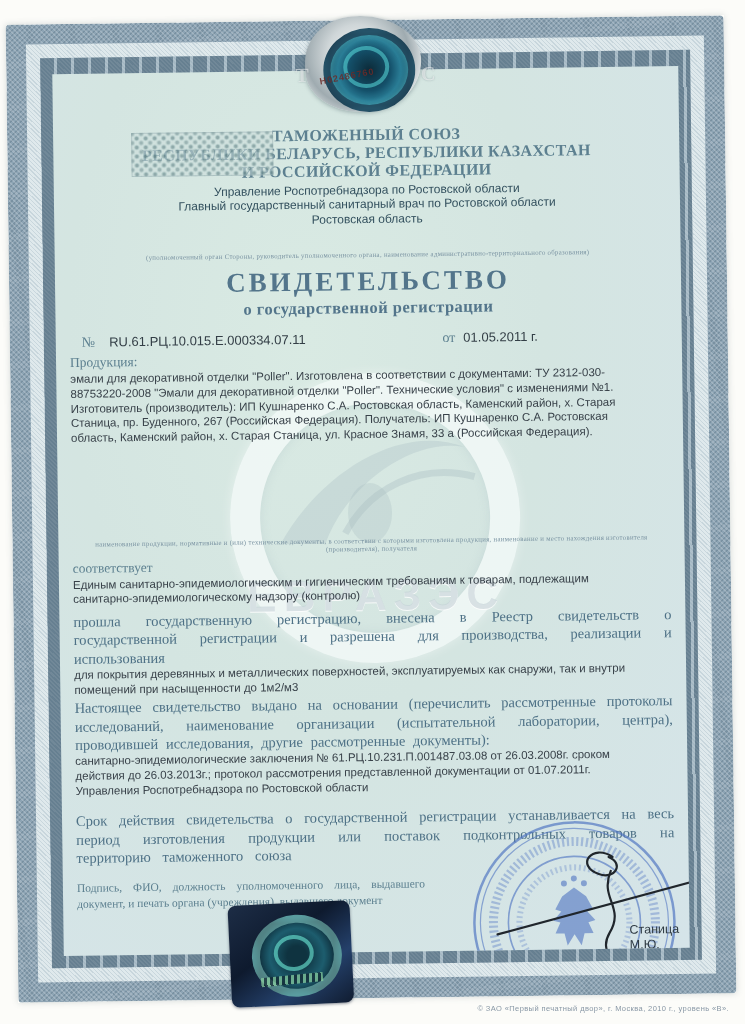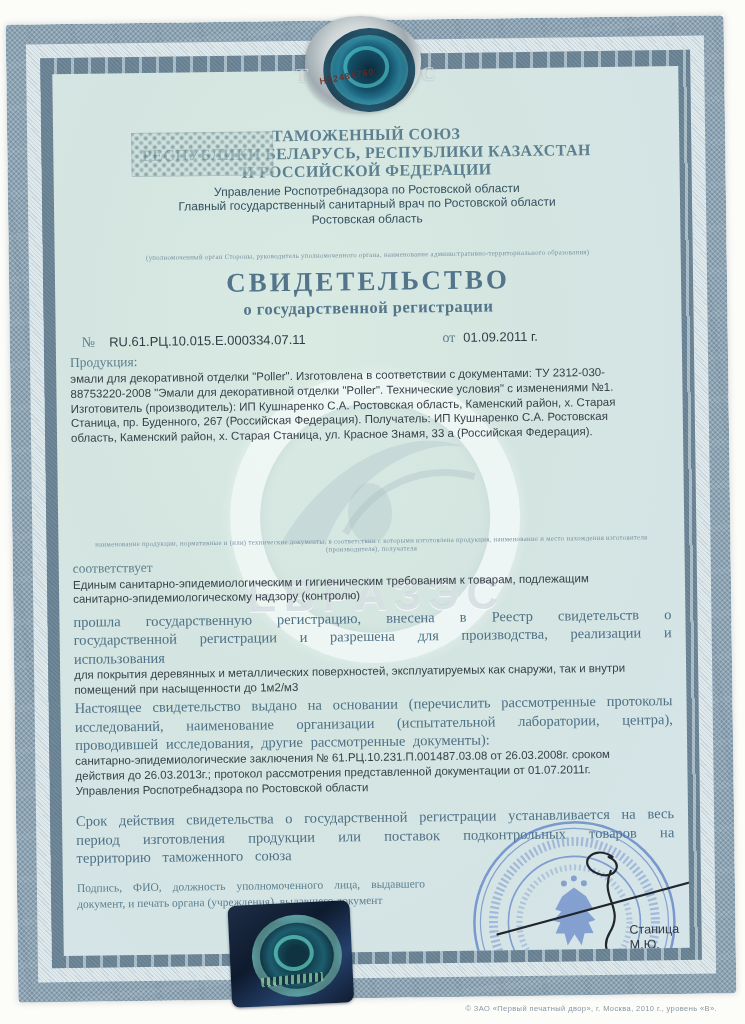--- a/index.html
+++ b/index.html
@@ -89,21 +89,21 @@
        radial-gradient(circle, rgba(60,100,105,.4) 1.2px, rgba(150,185,185,.3) 2.4px, transparent 3.2px);
      background-size:9px 9px, 9px 9px;background-position:0 0, 4.5px 4.5px;
      border:1px solid rgba(130,155,160,.4);}
 
   
   .stamp{position:absolute;left:406px;top:750px;width:210px;height:210px;z-index:3;opacity:.85;}
   .sig{position:absolute;left:428px;top:768px;width:240px;height:160px;z-index:4;}
   .signatory{position:absolute;left:566px;top:856px;z-index:5;
      font:12.5px/1.2 "Liberation Sans",sans-serif;color:#2e3a42;}
 
-  .footer{position:absolute;right:28px;top:1004px;
+  .footer{position:absolute;right:16px;top:1004px;
      font:7.5px/1.2 "Liberation Sans",sans-serif;color:#8897a5;letter-spacing:.4px;}
 </style>
 </head>
 <body>
 
 <div class="page">
 
   <div class="cert">
     <div class="b-outer"></div>
     <div class="b-light"></div>
@@ -137,21 +137,21 @@
 
         <div class="tiny" style="margin-top:25px;">(уполномоченный орган Стороны, руководитель уполномоченного органа, наименование административно-территориального образования)</div>
 
         <div class="title">СВИДЕТЕЛЬСТВО</div>
         <div class="subtitle">о государственной регистрации</div>
 
         <div class="numrow">
           <span class="lbl-serif">№</span>
           <span class="val-sans" style="margin-left:14px;">RU.61.РЦ.10.015.Е.000334.07.11</span>
           <span class="lbl-serif" style="margin-left:auto;">от</span>
-          <span class="val-sans" style="margin-left:8px;">01.09.2011 г.</span>
+          <span class="val-sans" style="margin-left:8px;">01.05.2011 г.</span>
         </div>
 
         <div class="lbl">Продукция:</div>
         <div class="fill">эмали для декоративной отделки "Poller". Изготовлена в соответствии с документами: ТУ 2312-030-88753220-2008 "Эмали для декоративной отделки "Poller". Технические условия" с изменениями №1. Изготовитель (производитель): ИП Кушнаренко С.А. Ростовская область, Каменский район, х. Старая Станица, пр. Буденного, 267 (Российская Федерация).  Получатель: ИП Кушнаренко С.А. Ростовская область, Каменский район, х. Старая Станица, ул. Красное Знамя, 33 а (Российская Федерация).</div>
 
         <div class="tiny" style="margin-top:95px;">наименование продукции, нормативные и (или) технические документы, в соответствии с которыми изготовлена продукция, наименование и место нахождения изготовителя (производителя), получателя</div>
 
         <div class="lbl" style="margin-top:3px;">соответствует</div>
         <div class="fill">Единым санитарно-эпидемиологическим и гигиеническим требованиям к товарам, подлежащим санитарно-эпидемиологическому надзору (контролю)</div>
 

